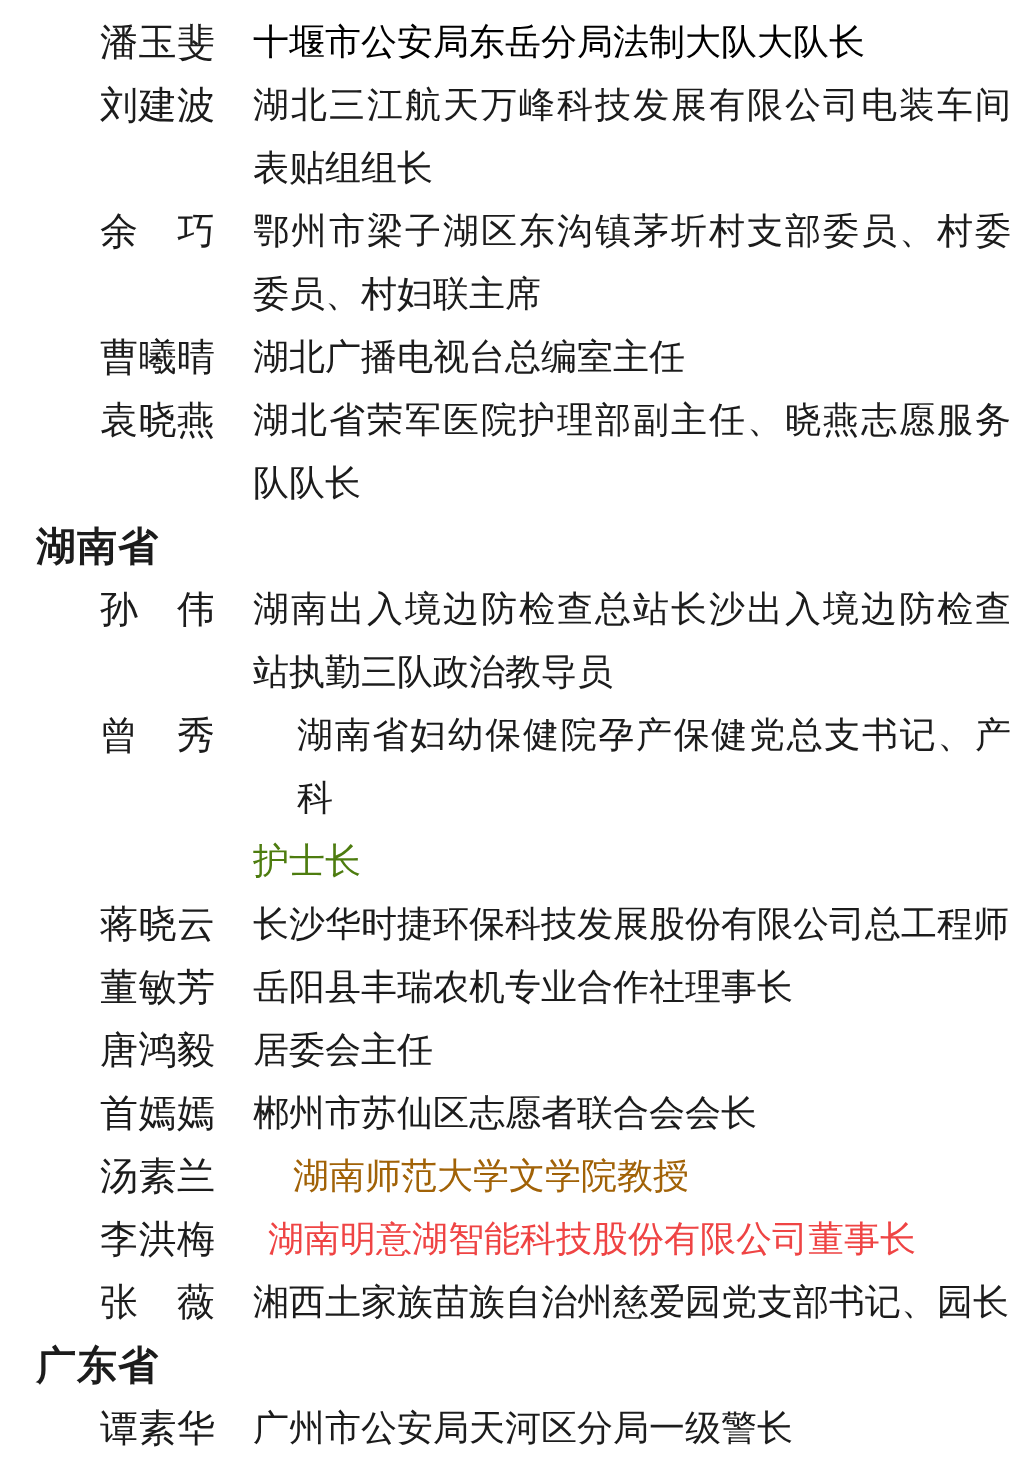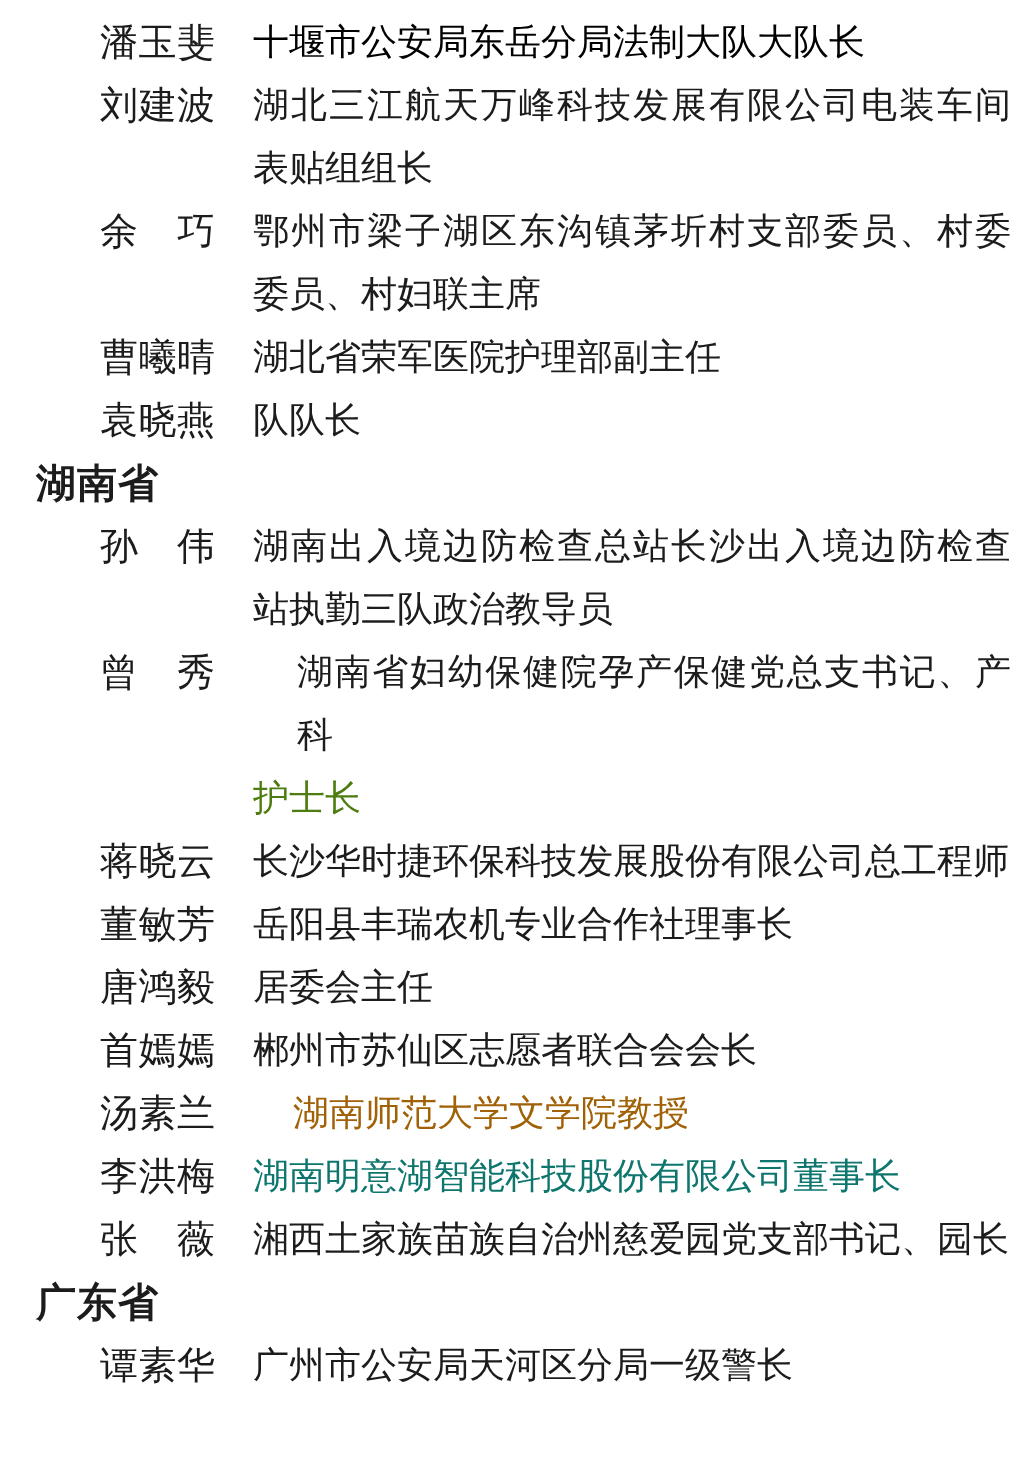--- a/index.html
+++ b/index.html
@@ -87,30 +87,31 @@
         <div class="t-line row-line" style="color: rgb(28, 28, 28);">委员、村妇联主席</div>
       </div>
     </div>
     <div class="entry">
       <div class="name row-line" style="color: rgb(28, 28, 28);">
         <span>曹</span>
         <span>曦</span>
         <span>晴</span>
       </div>
       <div class="titles">
-        <div class="t-line row-line" style="color: rgb(28, 28, 28);">湖北省荣军医院护理部副主任</div>
+        <div class="t-line row-line" style="color: rgb(28, 28, 28);">湖北广播电视台总编室主任</div>
       </div>
     </div>
     <div class="entry">
       <div class="name row-line" style="color: rgb(28, 28, 28);">
         <span>袁</span>
         <span>晓</span>
         <span>燕</span>
       </div>
       <div class="titles">
+        <div class="t-line row-line t-just" style="color: rgb(28, 28, 28);">湖北省荣军医院护理部副主任、晓燕志愿服务</div>
         <div class="t-line row-line" style="color: rgb(28, 28, 28);">队队长</div>
       </div>
     </div>
     <div class="province row-line" style="color: rgb(28, 28, 28);">湖南省</div>
     <div class="entry">
       <div class="name row-line" style="color: rgb(28, 28, 28);">
         <span>孙</span>
         <span>伟</span>
       </div>
       <div class="titles">
@@ -178,21 +179,21 @@
         <div class="t-line row-line" style="color: #a16207; margin-left: 40px;">湖南师范大学文学院教授</div>
       </div>
     </div>
     <div class="entry">
       <div class="name row-line" style="color: rgb(28, 28, 28);">
         <span>李</span>
         <span>洪</span>
         <span>梅</span>
       </div>
       <div class="titles">
-        <div class="t-line row-line" style="color: #0f766e;">湖南明意湖智能科技股份有限公司董事长</div>
+        <div class="t-line row-line" style="color: #ef4444; margin-left: 15px;">湖南明意湖智能科技股份有限公司董事长</div>
       </div>
     </div>
     <div class="entry">
       <div class="name row-line" style="color: rgb(28, 28, 28);">
         <span>张</span>
         <span>薇</span>
       </div>
       <div class="titles">
         <div class="t-line row-line" style="color: rgb(28, 28, 28);">湘西土家族苗族自治州慈爱园党支部书记、园长</div>
       </div>

